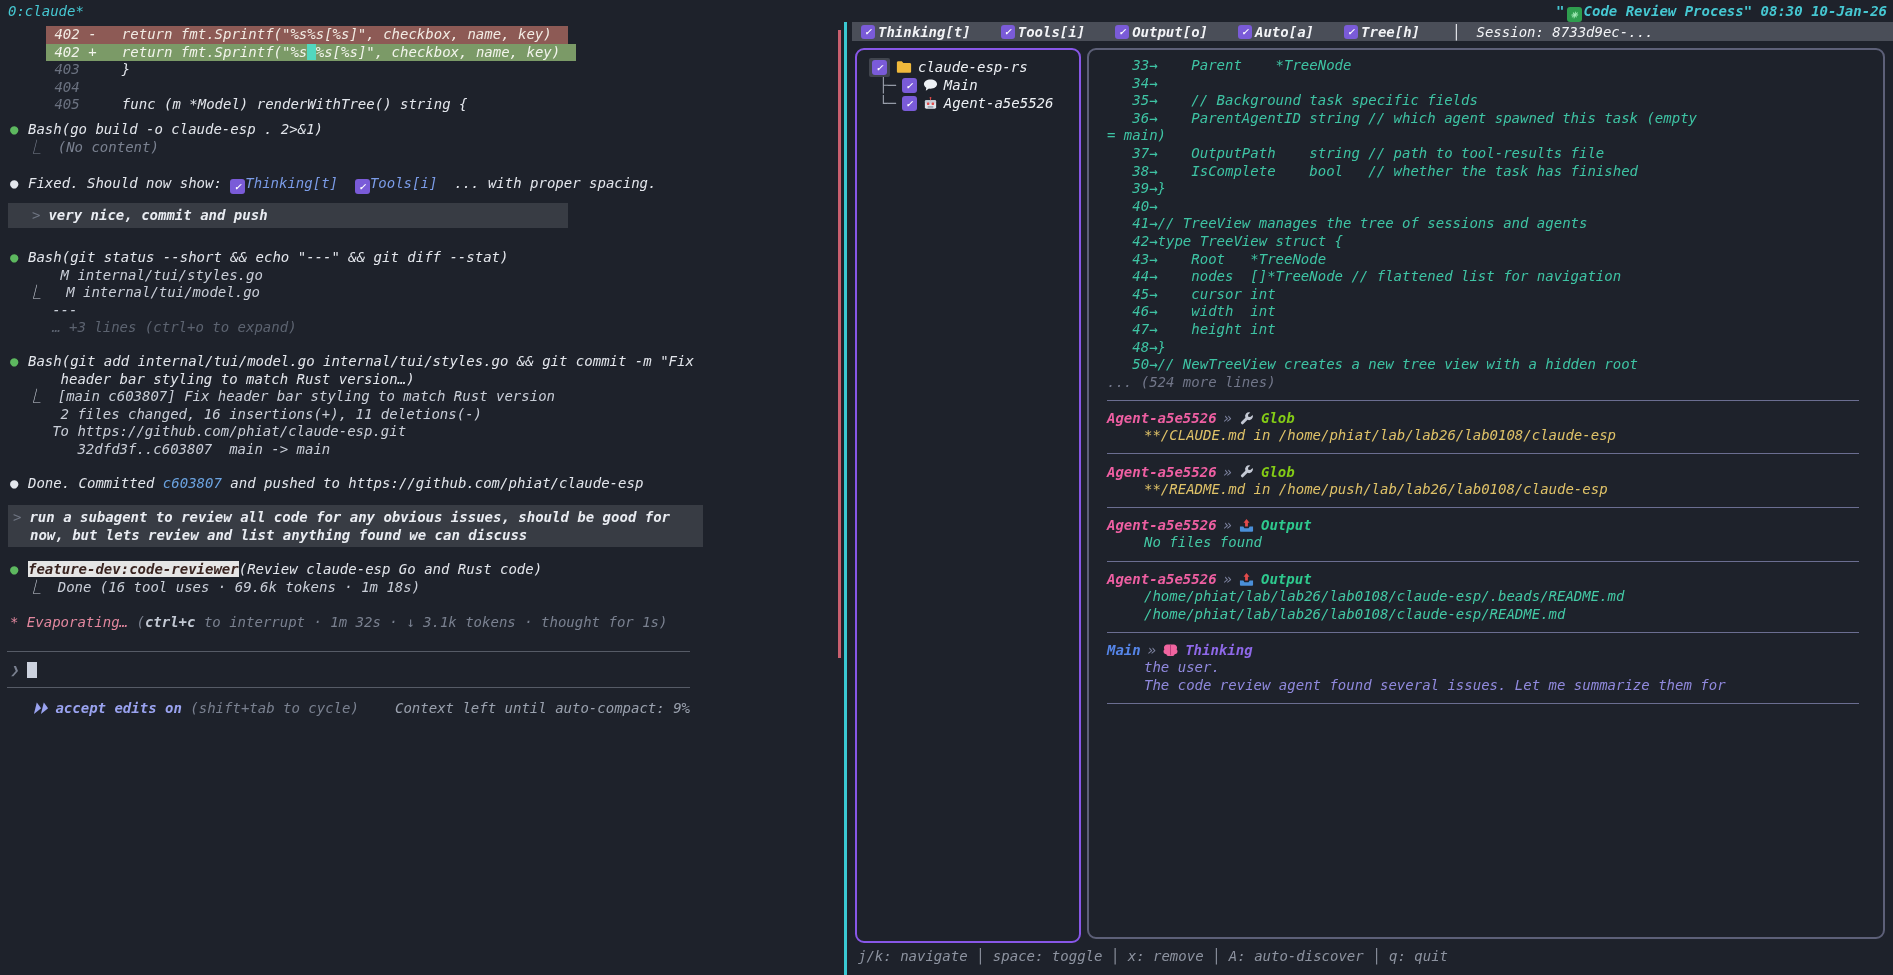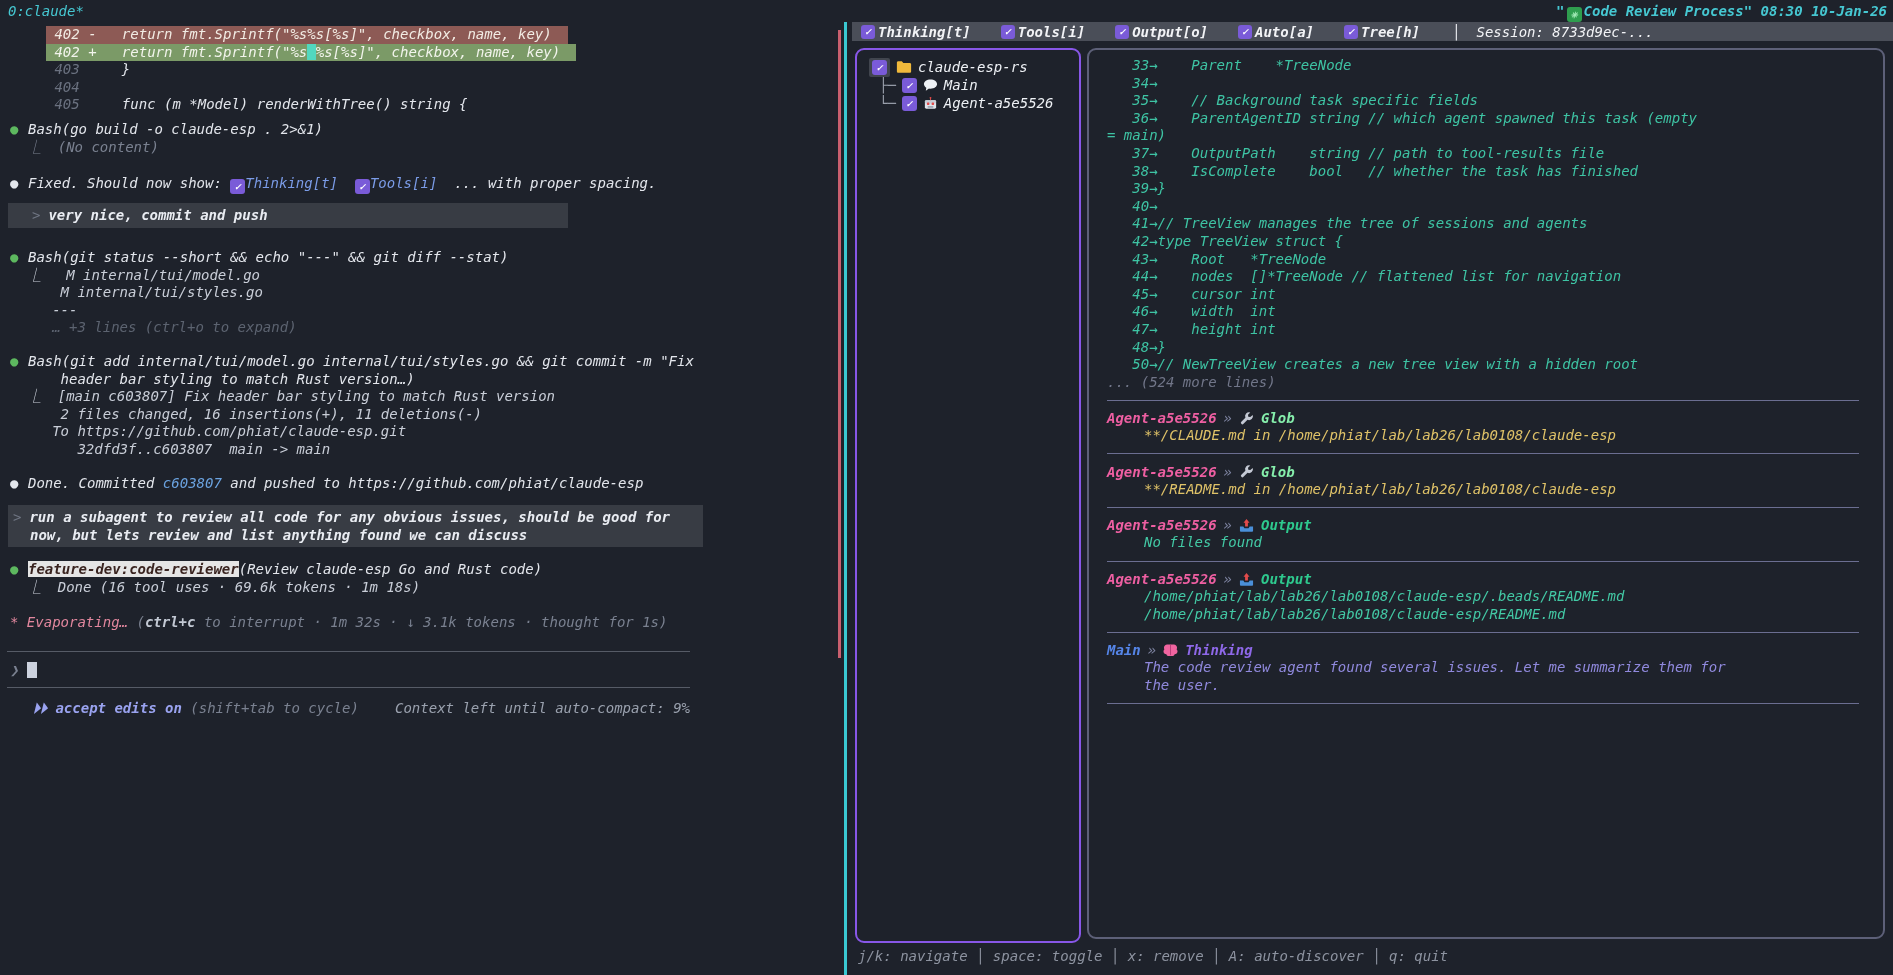--- a/index.html
+++ b/index.html
@@ -66,21 +66,21 @@
     border:2px solid #5d6078;border-radius:9px;padding:7px 0 0 18px;box-sizing:border-box;}
   .cl{height:17.6px;line-height:17.6px;white-space:pre;color:#3ec4a4;}
   .cl.more{color:#717689;}
   .sep{height:18px;display:flex;align-items:center;padding-right:24px;}
   .sep::before{content:"";flex:1;border-top:1px solid #6b6e91;}
   .bhead{display:flex;align-items:center;gap:7px;height:18px;}
   .agent{color:#ee5fa2;font-weight:bold;}
   .agent.main{color:#5585e8;}
   .chev{color:#7d83a0;}
   .tool{font-weight:bold;}
-  .tool.glob{color:#86efac;}
+  .tool.glob{color:#84cc16;}
   .tool.outp{color:#2ec98e;}
   .tool.think{color:#8e68e8;}
   .bl{height:17.6px;line-height:17.6px;white-space:pre;margin-left:37px;}
   .bl.y{color:#dfc268;}
   .bl.tg{color:#43c9a5;}
   .bl.pp{color:#9089dd;}
   .rfooter{position:absolute;left:9px;top:926px;color:#8d93a0;white-space:pre;}
   .icon{display:inline-flex;}
 </style>
 </head>
@@ -111,22 +111,22 @@
     <div class="blk" style="top:153px;">
       <div class="ln"><span class="blt w">●</span><span class="w">Fixed. Should now show: </span><span class="cbx"><span>✓</span></span><span class="bluelbl">Thinking[t]</span><span class="t">  </span><span class="cbx"><span>✓</span></span><span class="bluelbl">Tools[i]</span><span class="w">  ... with proper spacing.</span></div>
     </div>
 
     <div class="ublk" style="top:181px;left:8px;width:536px;padding-left:24px;">
       <div class="ln"><span class="uprompt">&gt;</span><span class="utext">very nice, commit and push</span></div>
     </div>
 
     <div class="blk" style="top:227px;">
       <div class="ln"><span class="blt g">●</span><span class="w">Bash(git status --short &amp;&amp; echo "---" &amp;&amp; git diff --stat)</span></div>
+      <div class="ln gray">      M internal/tui/styles.go</div>
       <div class="ln gray">  ⎿   M internal/tui/model.go</div>
-      <div class="ln gray">      M internal/tui/styles.go</div>
       <div class="ln gray">     ---</div>
       <div class="ln dim2">     … +3 lines (ctrl+o to expand)</div>
     </div>
 
     <div class="blk" style="top:331px;">
       <div class="ln"><span class="blt g">●</span><span class="w">Bash(git add internal/tui/model.go internal/tui/styles.go &amp;&amp; git commit -m "Fix</span></div>
       <div class="ln w">      header bar styling to match Rust version…)</div>
       <div class="ln gray">  ⎿  [main c603807] Fix header bar styling to match Rust version</div>
       <div class="ln gray">      2 files changed, 16 insertions(+), 11 deletions(-)</div>
       <div class="ln gray">     To https://github.com/phiat/claude-esp.git</div>
@@ -273,21 +273,21 @@
       <div class="bhead">
         <span class="agent">Agent-a5e5526</span>
         <span class="chev">»</span>
         <span class="icon">
             <svg viewBox="0 0 16 16" width="15" height="15">
               <path fill="#c4c9d4" d="M14.7 4.2a4.2 4.2 0 0 1-5.6 5.2l-4.3 4.3a1.6 1.6 0 0 1-2.3-2.3l4.3-4.3a4.2 4.2 0 0 1 5.2-5.6L9.6 4l.3 2.1 2.1.3z"></path>
             </svg>
           </span>
         <span class="tool glob">Glob</span>
       </div>
-      <div class="bl y">**/README.md in /home/phiat/lab/lab26/lab0108/claude-esp</div>
+      <div class="bl y">**/README.md in /home/push/lab/lab26/lab0108/claude-esp</div>
 
       <div class="sep"></div>
       <div class="bhead">
         <span class="agent">Agent-a5e5526</span>
         <span class="chev">»</span>
         <span class="icon">
             <svg viewBox="0 0 16 16" width="15" height="15">
               <path fill="#e24b4b" d="M8 1l3.2 4H9.5v4h-3V5H4.8z"></path>
               <path fill="#4a8fd9" d="M1 9h3.6l1.2 2h4.4l1.2-2H15v4.6a1 1 0 0 1-1 1H2a1 1 0 0 1-1-1z"></path>
             </svg>
@@ -316,21 +316,21 @@
         <span class="agent main">Main</span>
         <span class="chev">»</span>
         <span class="icon">
             <svg viewBox="0 0 16 14" width="15" height="14">
               <path fill="#f0649f" d="M4.5 1.2C2.6 1.2 1 2.7 1 4.5c0 .6.2 1.2.5 1.7C.9 6.8.5 7.6.5 8.5c0 1.7 1.4 3 3.1 3 .2 1.1 1.2 2 2.4 2h4c1.2 0 2.2-.9 2.4-2 1.7 0 3.1-1.3 3.1-3 0-.9-.4-1.7-1-2.3.3-.5.5-1.1.5-1.7 0-1.8-1.6-3.3-3.5-3.3z"></path>
               <path stroke="#b93d78" stroke-width="1" fill="none" d="M8 1.5v11"></path>
             </svg>
           </span>
         <span class="tool think">Thinking</span>
       </div>
+      <div class="bl pp">the user.</div>
       <div class="bl pp">The code review agent found several issues. Let me summarize them for</div>
-      <div class="bl pp">the user.</div>
       <div class="sep"></div>
     </div>
 
     <div class="rfooter">j/k: navigate │ space: toggle │ x: remove │ A: auto-discover │ q: quit</div>
 
   </div>
 </div>
 
 </body></html>

